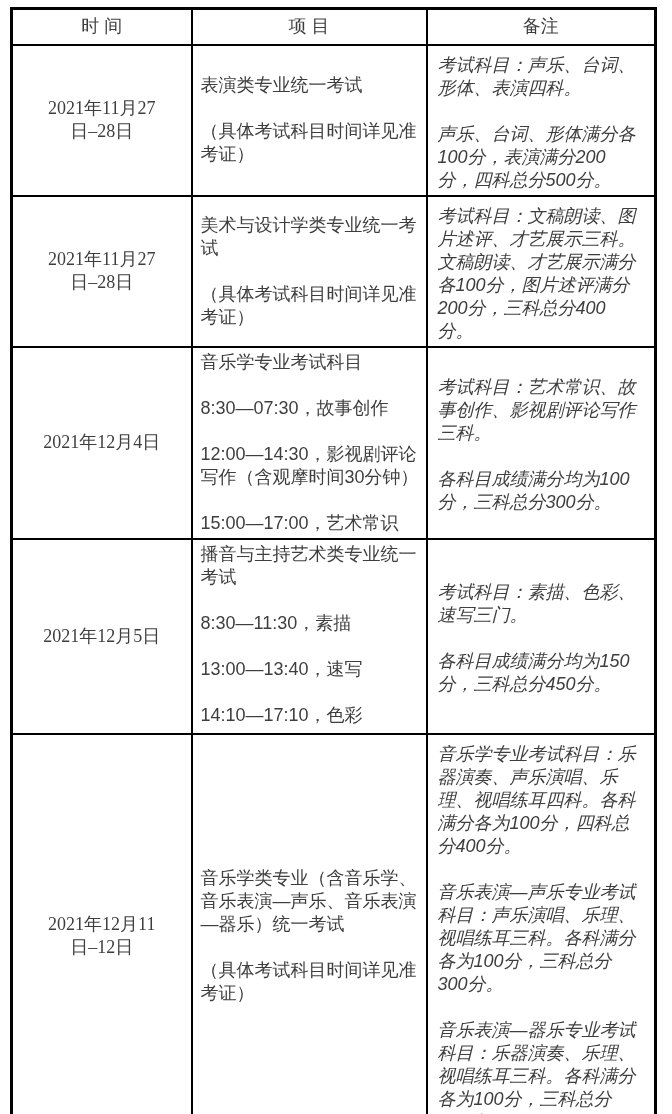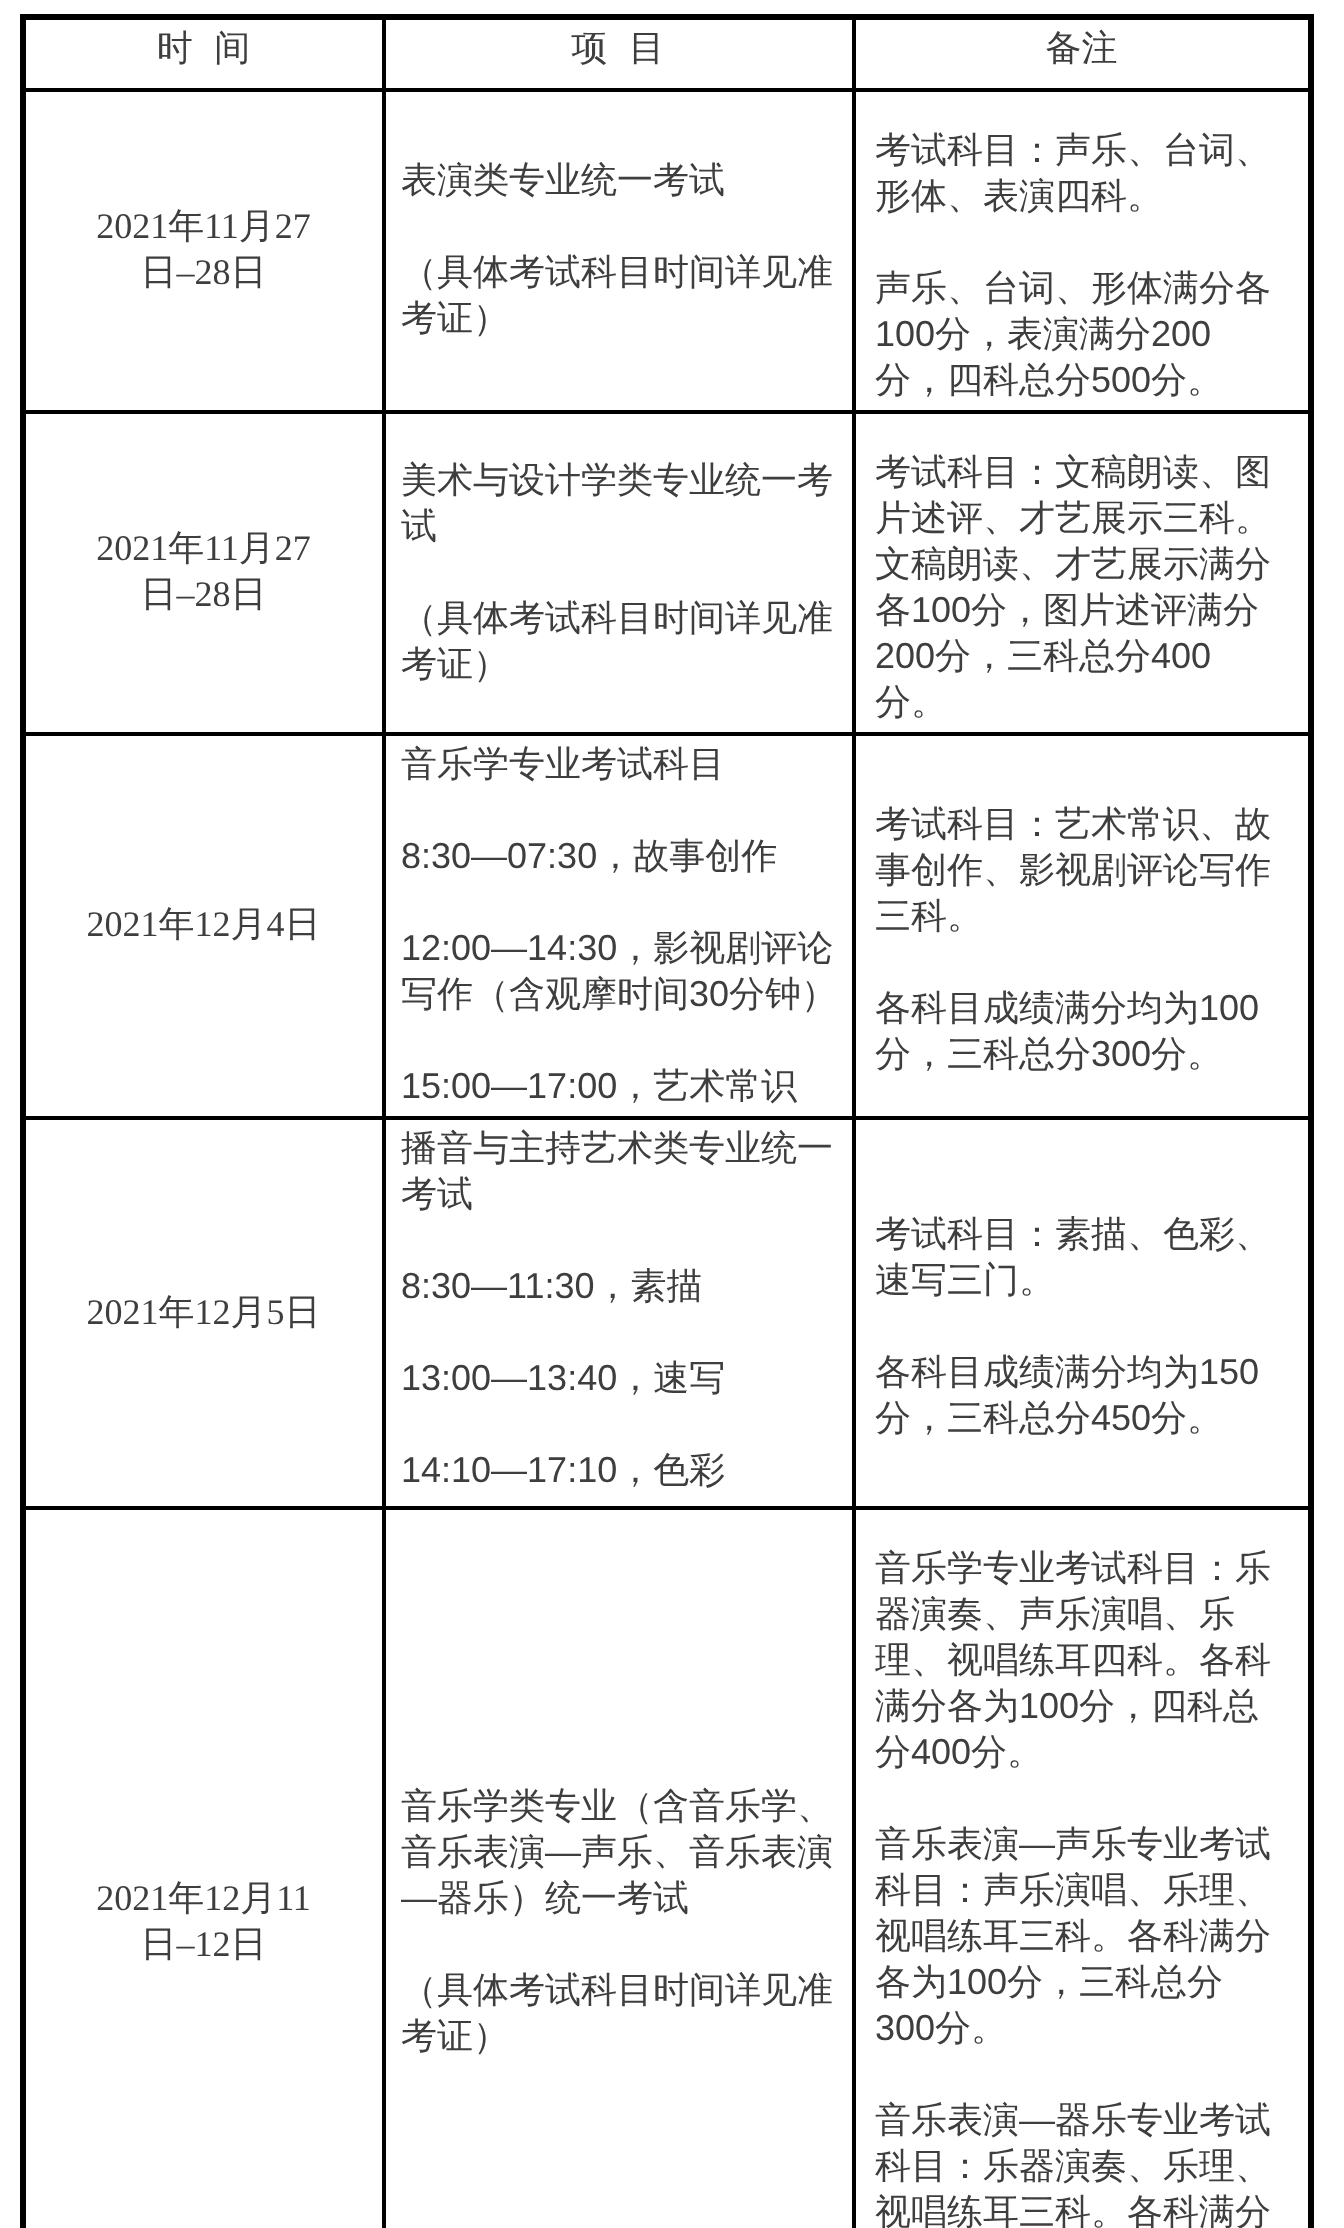--- a/index.html
+++ b/index.html
@@ -27,37 +27,36 @@
     font-size: 18px;
     font-weight: normal;
     line-height: 23px;
     vertical-align: middle;
     overflow: hidden;
   }
   th {
     text-align: center;
     vertical-align: middle;
     letter-spacing: 0;
-    font-family: Liberation Mono, monospace;
   }
   tr.hdr  { height: 36px; }
   tr.r1   { height: 142px; }
   tr.r2   { height: 151px; }
   tr.r3   { height: 184px; }
   tr.r4   { height: 195px; }
   tr.r5   { height: 387px; }
 
   td.time {
     text-align: center;
     white-space: pre-line;
     padding: 2px 6px;
     font-family: Liberation Serif, serif;
   }
   td.proj { padding: 3px 3px 3px 8px; }
-  td.note { padding: 18px 16px 3px 10px; }
+  td.note { padding: 8px 16px 3px 10px; font-style: italic; }
   td.top  { vertical-align: top; }
   td.mid  { vertical-align: middle; }
 
   td p { margin: 0; }
   td p + p { margin-top: 23px; }
 </style>
 </head>
 <body>
 
 <table class="schedule">

